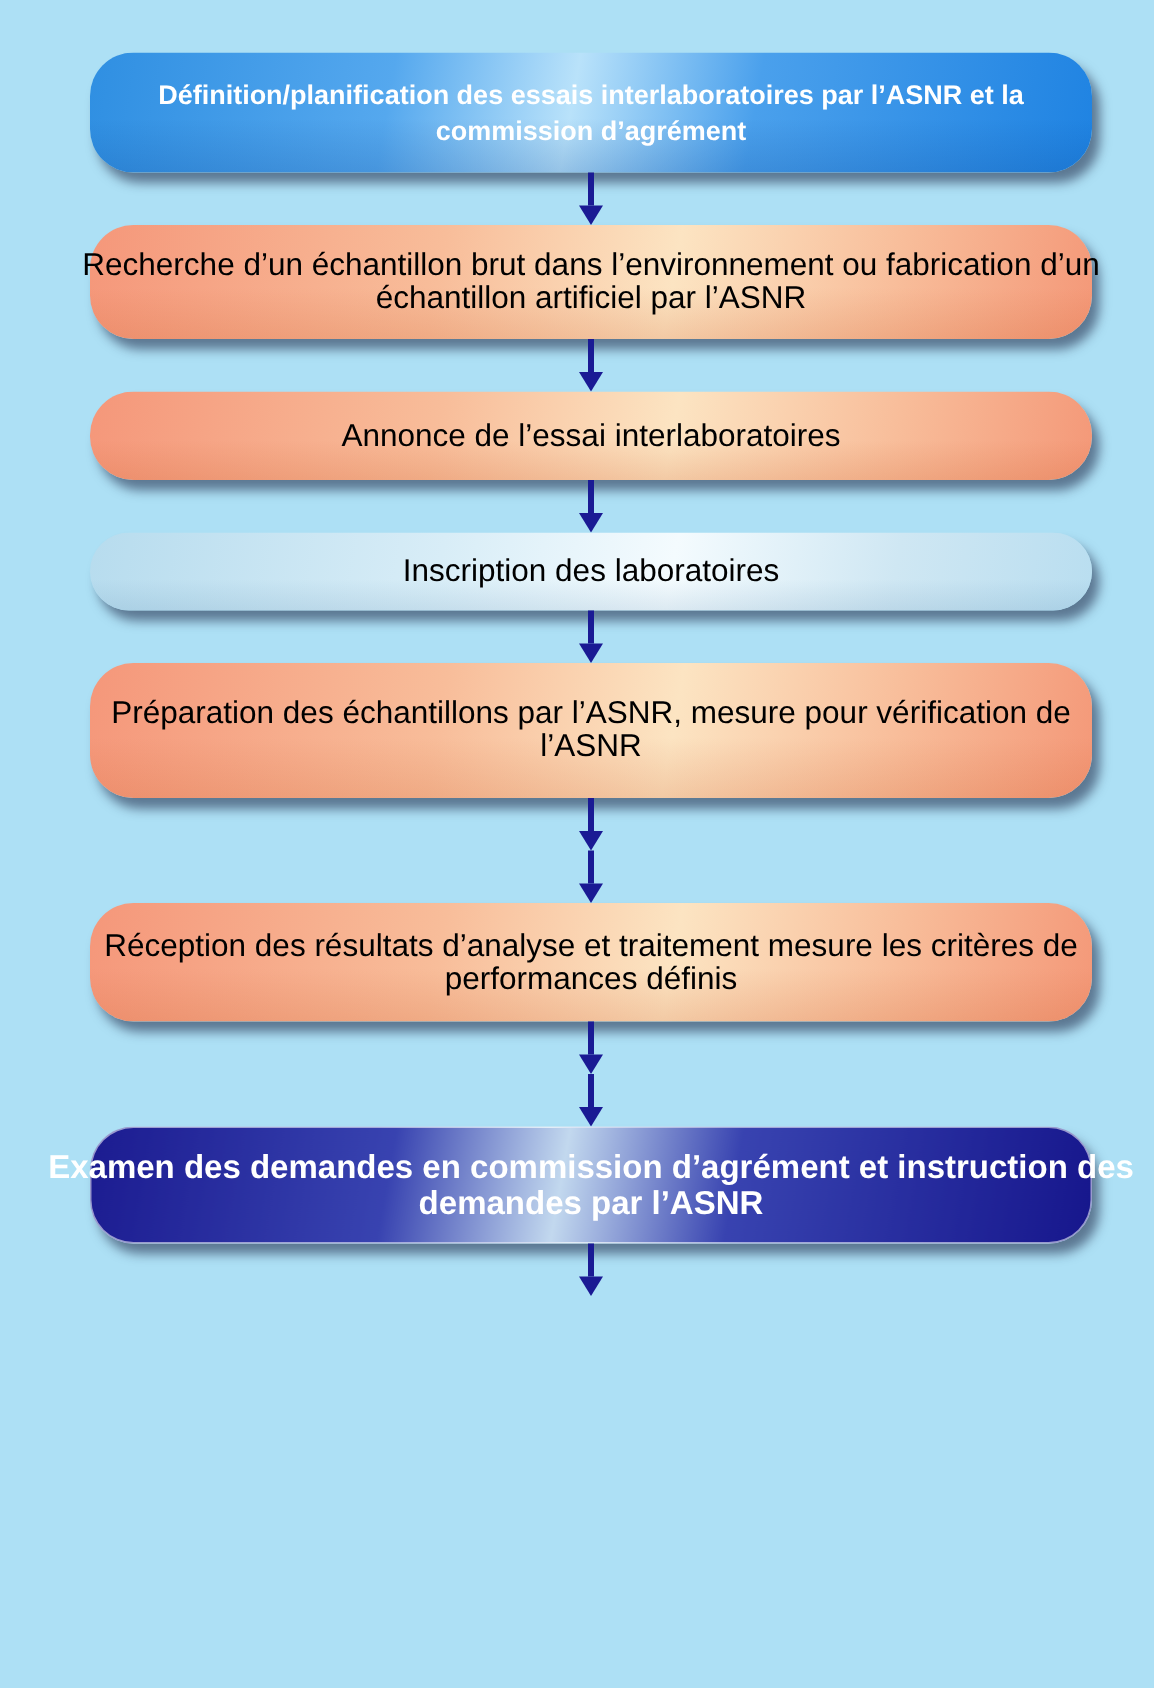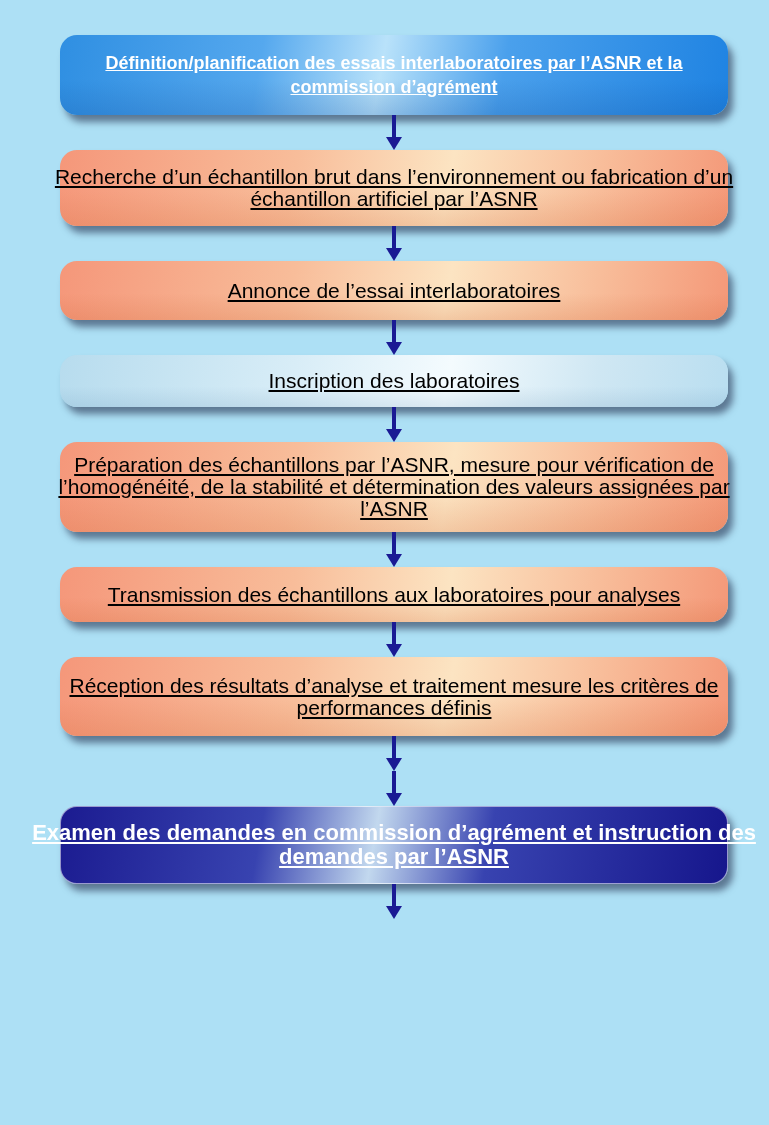--- a/index.html
+++ b/index.html
@@ -11,27 +11,26 @@
     position:relative;
   }
   .flow{
     position:absolute;
     left:60px; top:35px; width:668px;
     display:flex; flex-direction:column; align-items:stretch;
   }
   .step{
     box-sizing:border-box;
     width:668px;
-    border-radius:17px;
+    border-radius:29px;
     display:flex; flex-direction:column;
     align-items:center; justify-content:center;
     text-align:center;
     box-shadow:5px 7px 7px rgba(25,35,65,0.55);
     padding:2px 6px;
-    text-decoration:underline;
   }
   .ln{display:block; white-space:nowrap;}
   
   .blue{
     background:
       linear-gradient(180deg, rgba(255,255,255,0) 55%, rgba(10,70,150,0.20) 100%),
       linear-gradient(100deg, #2f8fe2 0%, #55a8ee 30%, #b9e2fa 48%, #4aa0ec 66%, #1f83e2 100%);
     color:#ffffff; font-weight:bold; font-size:18px; line-height:24px;
   }
   .orange{
@@ -106,32 +105,28 @@
     <span class="ln">Inscription des laboratoires</span>
   </div>
 
   <div class="arrow">
     <div class="shaft"></div>
     <div class="head"></div>
   </div>
 
   <div class="step orange b4">
     <span class="ln">Préparation des échantillons par l’ASNR, mesure pour vérification de</span>
-    <span class="ln">l’homogénéité, de la stabilité et détermination des valeurs assignées par</span>
     <span class="ln">l’ASNR</span>
   </div>
 
   <div class="arrow">
     <div class="shaft"></div>
     <div class="head"></div>
   </div>
 
-  <div class="step orange b5">
-    <span class="ln">Transmission des échantillons aux laboratoires pour analyses</span>
-  </div>
 
   <div class="arrow">
     <div class="shaft"></div>
     <div class="head"></div>
   </div>
 
   <div class="step orange b6">
     <span class="ln">Réception des résultats d’analyse et traitement mesure les critères de</span>
     <span class="ln">performances définis</span>
   </div>

